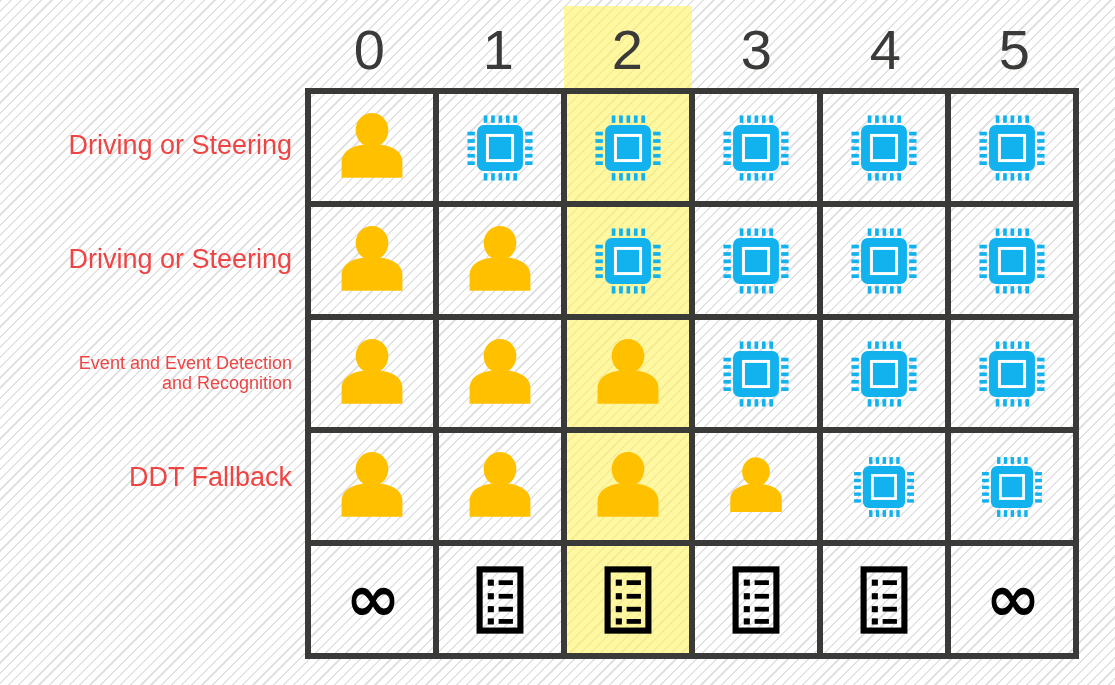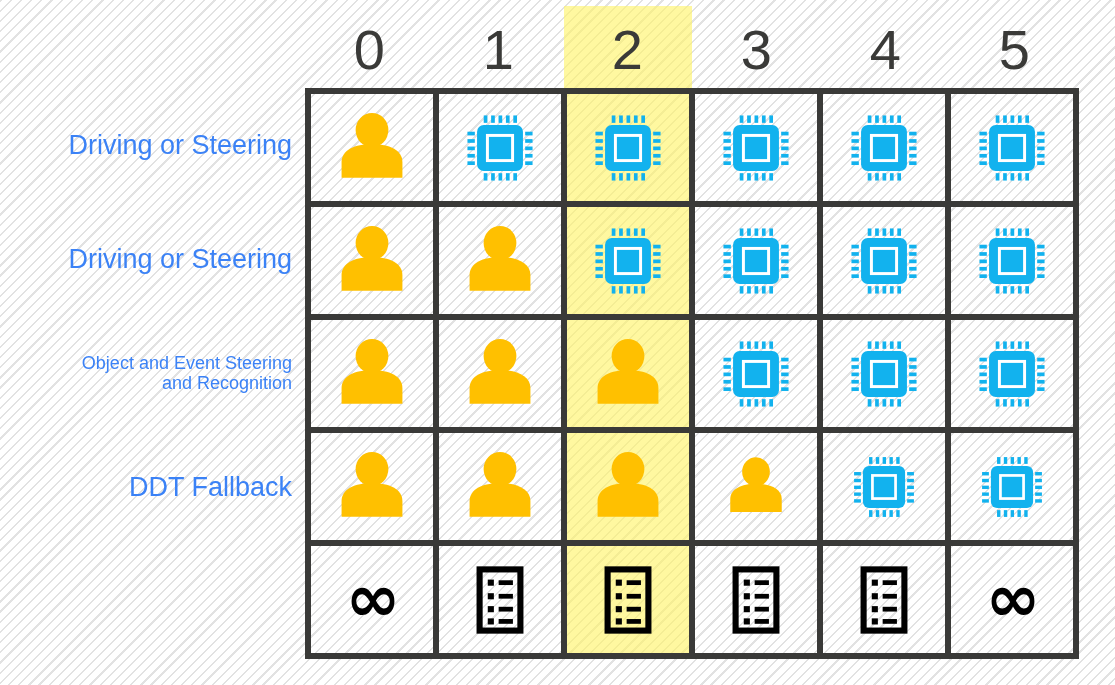--- a/index.html
+++ b/index.html
@@ -64,21 +64,21 @@
     z-index: 2;
   }
   .row-label {
     position: absolute;
     right: 8px;
     left: 10px;
     display: flex;
     align-items: center;
     justify-content: flex-end;
     text-align: right;
-    color: #3b82f6;
+    color: #ef4444;
     line-height: 1.12;
   }
   .row-label.big   { font-size: 27px; }
   .row-label.small { font-size: 18px; }
 
   
   #matrix {
     position: absolute;
     left: 305px;
     top: 88px;
@@ -134,25 +134,25 @@
   <div class="col-header">3</div>
   <div class="col-header">4</div>
   <div class="col-header">5</div>
 </div>
 
 <div id="row-labels">
   <div class="row-label big" style="top:0px;   height:114px;">Driving or Steering</div>
   <div class="row-label big" style="top:114px; height:114px;">Driving or Steering</div>
   <div class="row-label small" style="top:228px; height:114px;">
     <span style="display:block;">
-      <span>Object and Event Steering</span><br>
+      <span>Event and Event Detection</span><br>
       <span>and Recognition</span>
     </span>
   </div>
-  <div class="row-label big" style="top:342px; height:114px;">DDT Fallback</div>
+  <div class="row-label big" style="top:332px; height:114px;">DDT Fallback</div>
 </div>
 
 <div id="matrix">
 
   <div class="m-row">
     <div class="m-cell">
         <span>
           <svg class="icon-person" width="78" height="78" viewBox="0 0 100 100">
             <ellipse cx="50" cy="27" rx="21" ry="22" fill="#FFC000"></ellipse>
             <path d="M11 88 L11 68 C11 53 28 45 50 45 C72 45 89 53 89 68 L89 88 Z" fill="#FFC000"></path>

